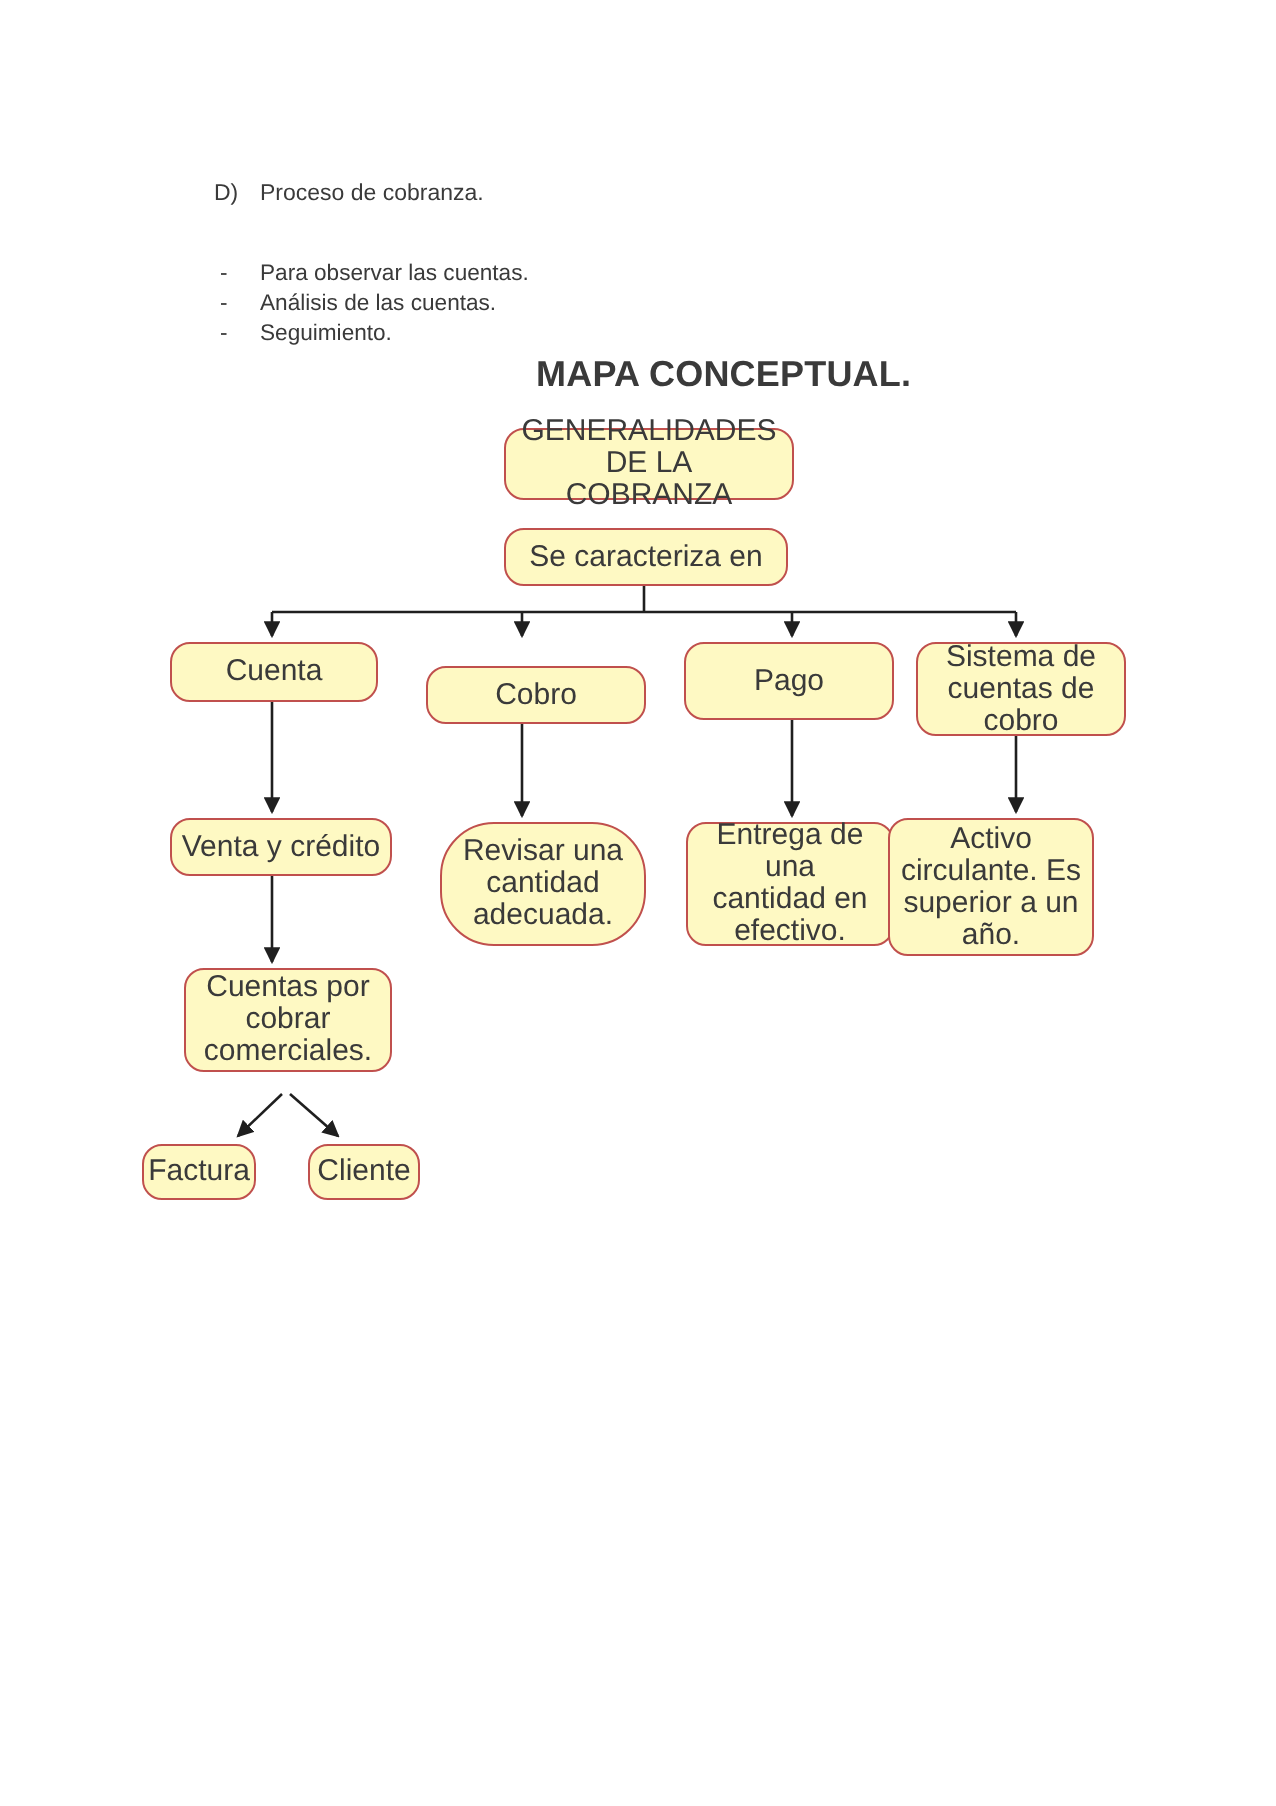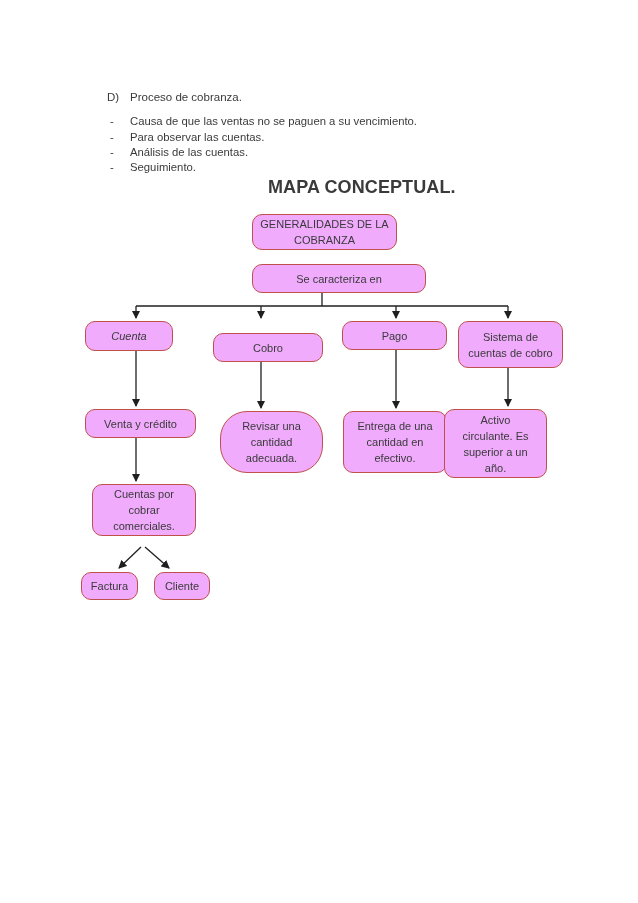--- a/index.html
+++ b/index.html
@@ -32,47 +32,44 @@
   .bullet-dash{display:inline-block;width:20px;}
   .map-title{
     position:absolute;left:268px;top:177px;
     font-size:18px;font-weight:bold;letter-spacing:.1px;white-space:nowrap;
   }
   
   .node{
     position:absolute;
     border:1.6px solid var(--accent);
     border-radius:10px;
-    background:#f0abfc;
+    background:#fef9c3;
     display:flex;align-items:center;justify-content:center;
     text-align:center;
-    font-size:11px;line-height:16px;
+    font-size:15px;line-height:16px;
     color:var(--text);
     white-space:pre-line;
     padding:0 4px;
   }
   .connectors{
     position:absolute;left:0;top:0;width:638px;height:903px;
     pointer-events:none;
   }
   .connectors line{stroke:var(--line);stroke-width:1.3;}
   .arrowhead{fill:var(--line);}
 </style>
 </head>
 <body>
 
 <div class="page">
 
   <div class="section-line">
     <span class="section-label">D)</span><span>Proceso de cobranza.</span>
   </div>
 
-  <div class="bullet-row" style="top:114px;">
-    <span class="bullet-dash">-</span><span>Causa de que las ventas no se paguen a su vencimiento.</span>
-  </div>
   <div class="bullet-row" style="top:130px;">
     <span class="bullet-dash">-</span><span>Para observar las cuentas.</span>
   </div>
   <div class="bullet-row" style="top:145px;">
     <span class="bullet-dash">-</span><span>Análisis de las cuentas.</span>
   </div>
   <div class="bullet-row" style="top:160px;">
     <span class="bullet-dash">-</span><span>Seguimiento.</span>
   </div>
 
@@ -101,27 +98,27 @@
 
     <line x1="136" y1="438" x2="136" y2="481" marker-end="url(#arrow)"></line>
 
     <line x1="141" y1="547" x2="119" y2="568" marker-end="url(#arrow)"></line>
     <line x1="145" y1="547" x2="169" y2="568" marker-end="url(#arrow)"></line>
   </svg>
 
   <div class="node" style="left:252px;top:214px;width:145px;height:36px;">GENERALIDADES DE LA
 COBRANZA</div>
 
-  <div class="node" style="left:252px;top:264px;width:174px;height:29px;">Se caracteriza en</div>
+  <div class="node" style="left:252px;top:264px;width:142px;height:29px;">Se caracteriza en</div>
 
-  <div class="node" style="left:85px;top:321px;width:88px;height:30px;font-style:italic;">Cuenta</div>
+  <div class="node" style="left:85px;top:321px;width:104px;height:30px;">Cuenta</div>
 
   <div class="node" style="left:213px;top:321px;width:110px;height:29px;margin-top:12px;">Cobro</div>
 
-  <div class="node" style="left:342px;top:321px;width:105px;height:29px;">Pago</div>
+  <div class="node" style="left:342px;top:321px;width:105px;height:39px;">Pago</div>
 
   <div class="node" style="left:85px;top:409px;width:111px;height:29px;">Venta y crédito</div>
 
   <div class="node" style="left:458px;top:321px;width:105px;height:47px;">Sistema de
 cuentas de cobro</div>
 
   <div class="node" style="left:220px;top:411px;width:103px;height:62px;border-radius:27px;">Revisar una
 cantidad
 adecuada.</div>
 
@@ -131,17 +128,17 @@
 
   <div class="node" style="left:444px;top:409px;width:103px;height:69px;">Activo
 circulante. Es
 superior a un
 año.</div>
 
   <div class="node" style="left:92px;top:484px;width:104px;height:52px;">Cuentas por
 cobrar
 comerciales.</div>
 
-  <div class="node" style="left:81px;top:572px;width:57px;height:28px;">Factura</div>
+  <div class="node" style="left:71px;top:572px;width:57px;height:28px;">Factura</div>
 
   <div class="node" style="left:154px;top:572px;width:56px;height:28px;">Cliente</div>
 
 </div>
 
 </body></html>

